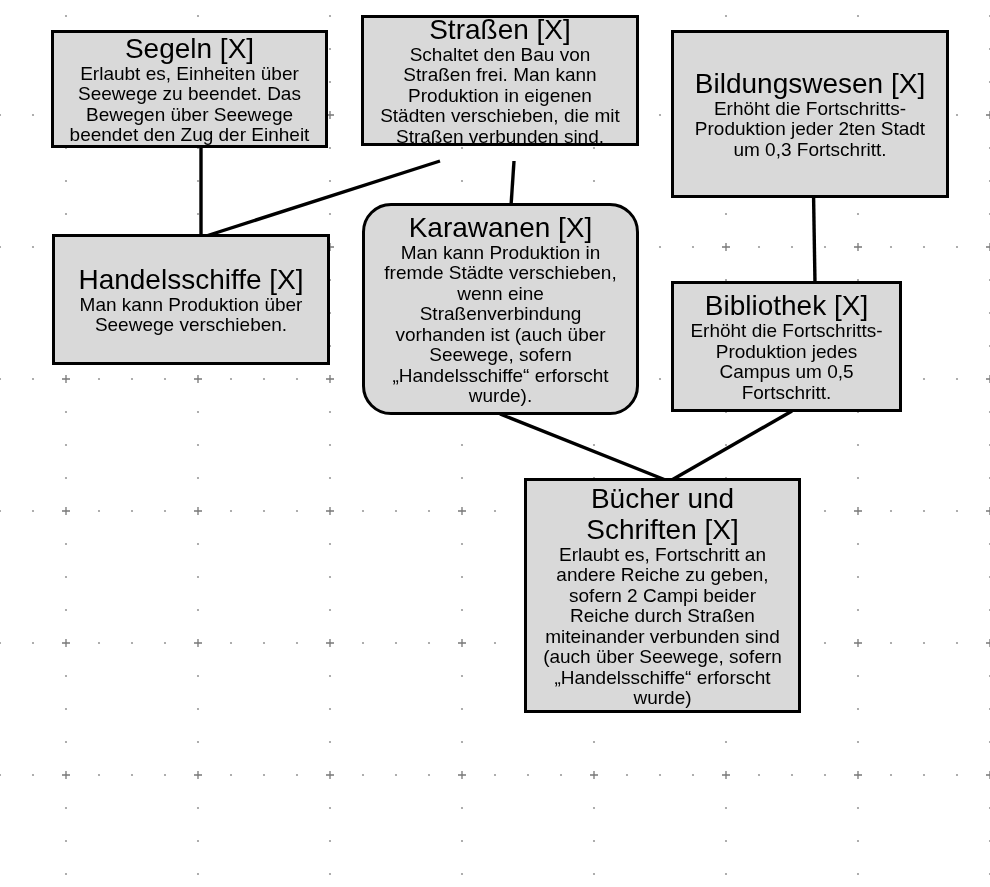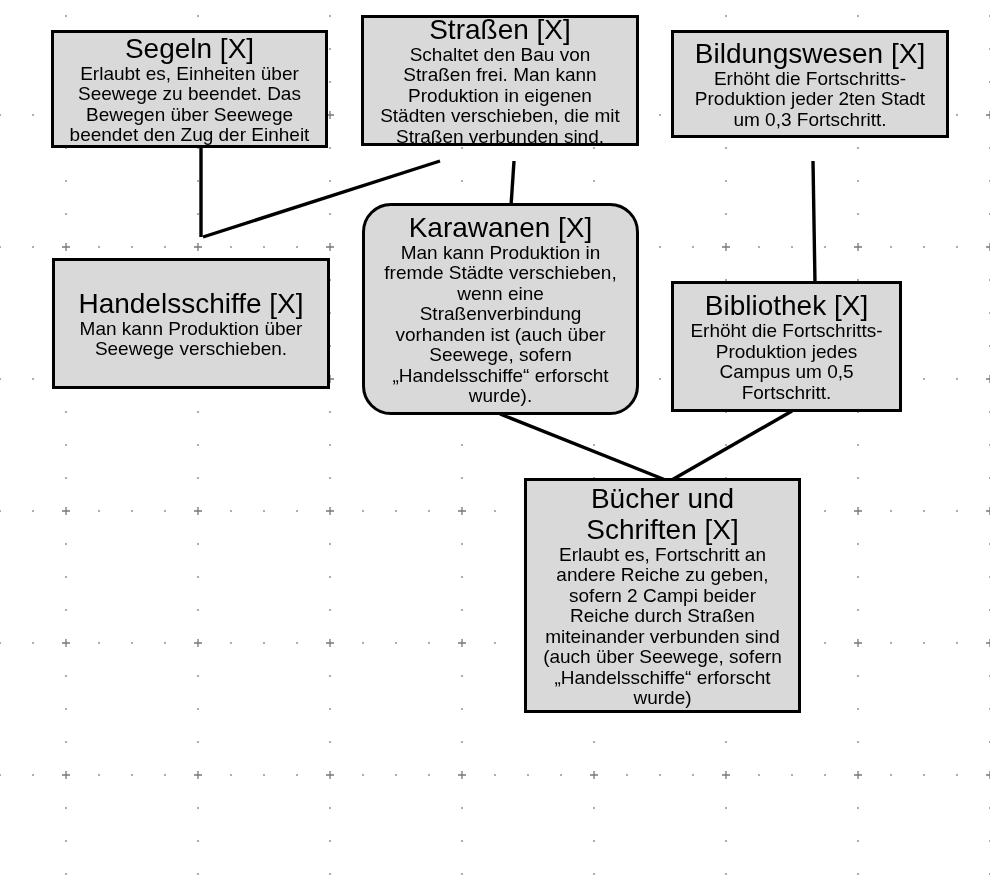--- a/index.html
+++ b/index.html
@@ -80,26 +80,26 @@
   <div class="node" style="left:51px; top:30px; width:277px; height:118px;">
     <div class="node-title">Segeln [X]</div>
     <div class="node-desc">Erlaubt es, Einheiten über Seewege zu beendet. Das Bewegen über Seewege beendet den Zug der Einheit</div>
   </div>
 
   <div class="node" style="left:361px; top:15px; width:278px; height:131px;">
     <div class="node-title">Straßen [X]</div>
     <div class="node-desc">Schaltet den Bau von Straßen frei. Man kann Produktion in eigenen Städten verschieben, die mit Straßen verbunden sind.</div>
   </div>
 
-  <div class="node" style="left:671px; top:30px; width:278px; height:108px;">
+  <div class="node" style="left:671px; top:30px; width:278px; height:168px;">
     <div class="node-title">Bildungswesen [X]</div>
     <div class="node-desc">Erhöht die Fortschritts-Produktion jeder 2ten Stadt um 0,3 Fortschritt.</div>
   </div>
 
-  <div class="node" style="left:52px; top:234px; width:278px; height:131px;margin-top:24px;">
+  <div class="node" style="left:52px; top:234px; width:278px; height:131px;">
     <div class="node-title">Handelsschiffe [X]</div>
     <div class="node-desc">Man kann Produktion über Seewege verschieben.</div>
   </div>
 
   <div class="node" style="left:362px; top:203px; width:277px; height:212px;border-radius:29px;">
     <div class="node-title">Karawanen [X]</div>
     <div class="node-desc">Man kann Produktion in fremde Städte verschieben, wenn eine Straßenverbindung vorhanden ist (auch über Seewege, sofern „Handelsschiffe“ erforscht wurde).</div>
   </div>
 
   <div class="node" style="left:671px; top:281px; width:231px; height:131px;">

